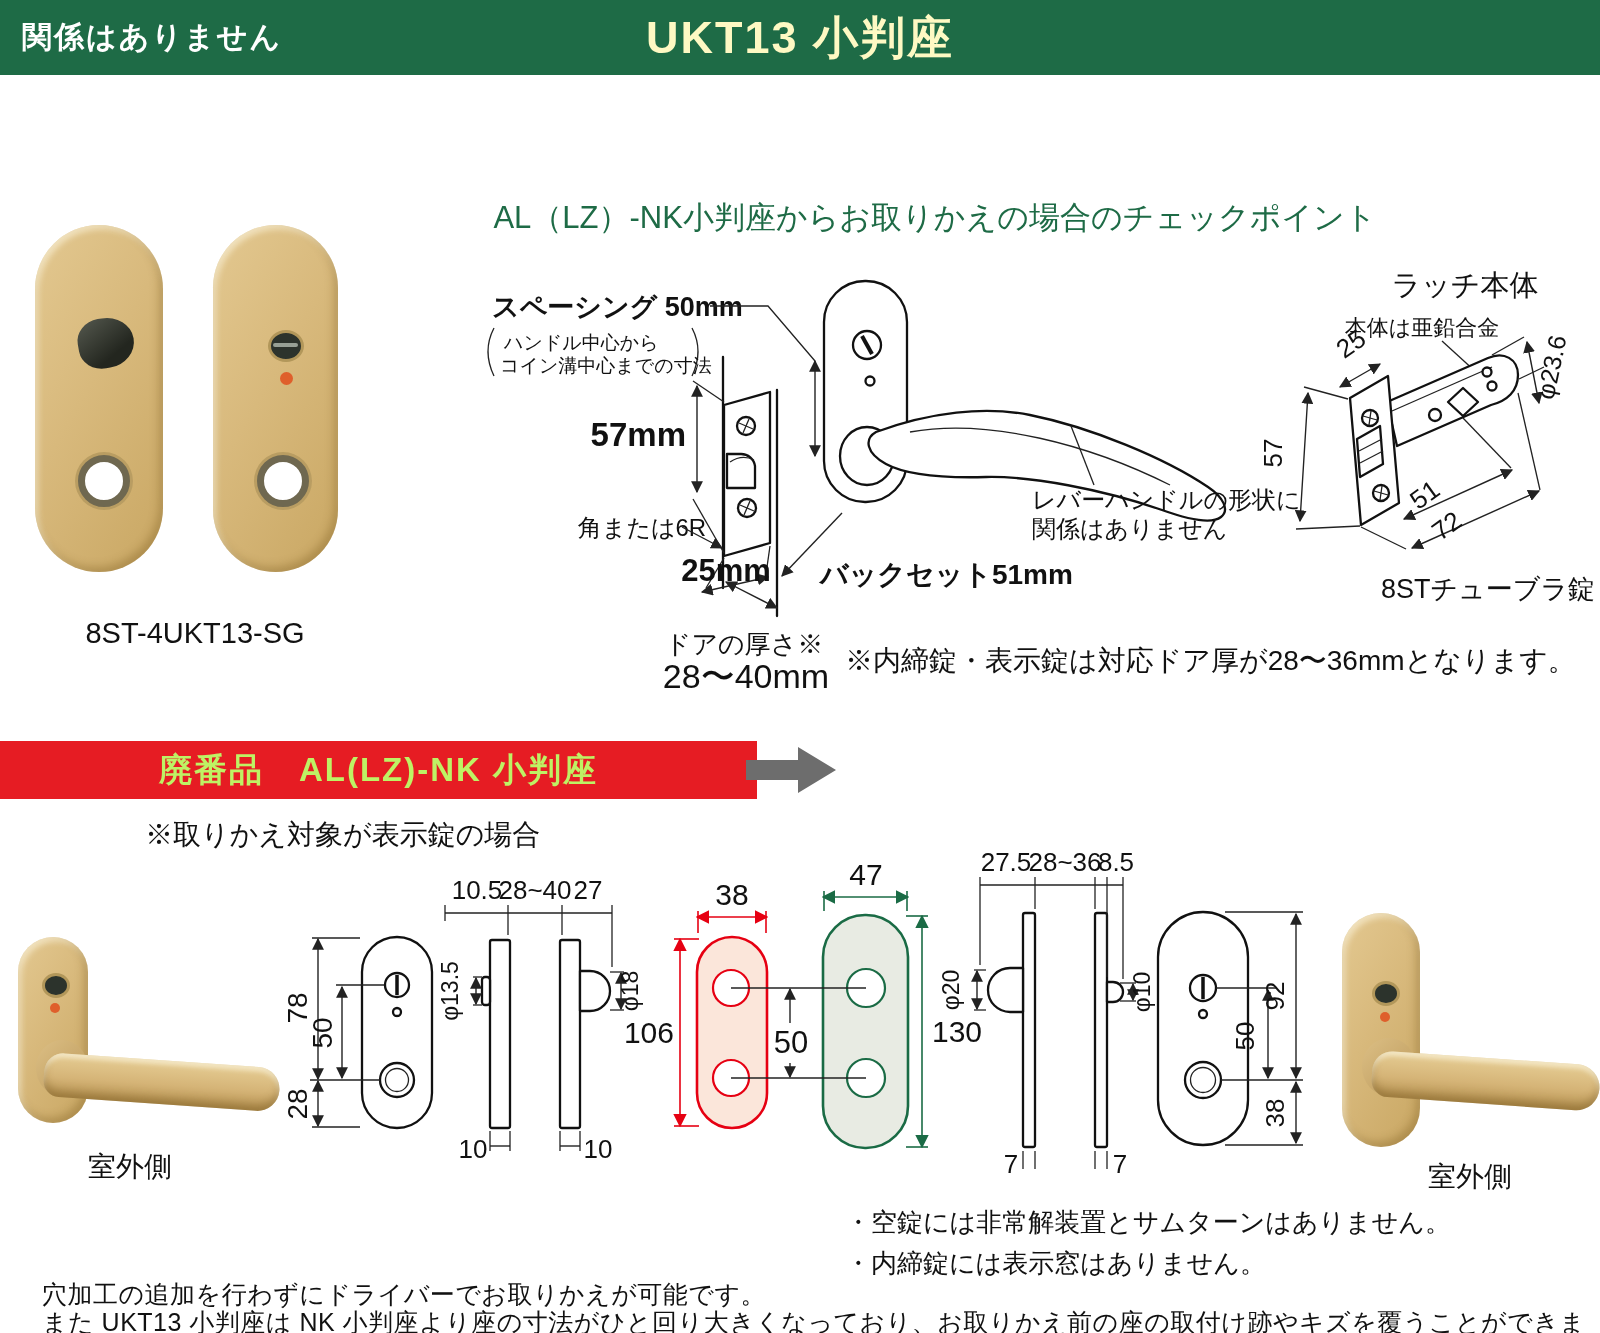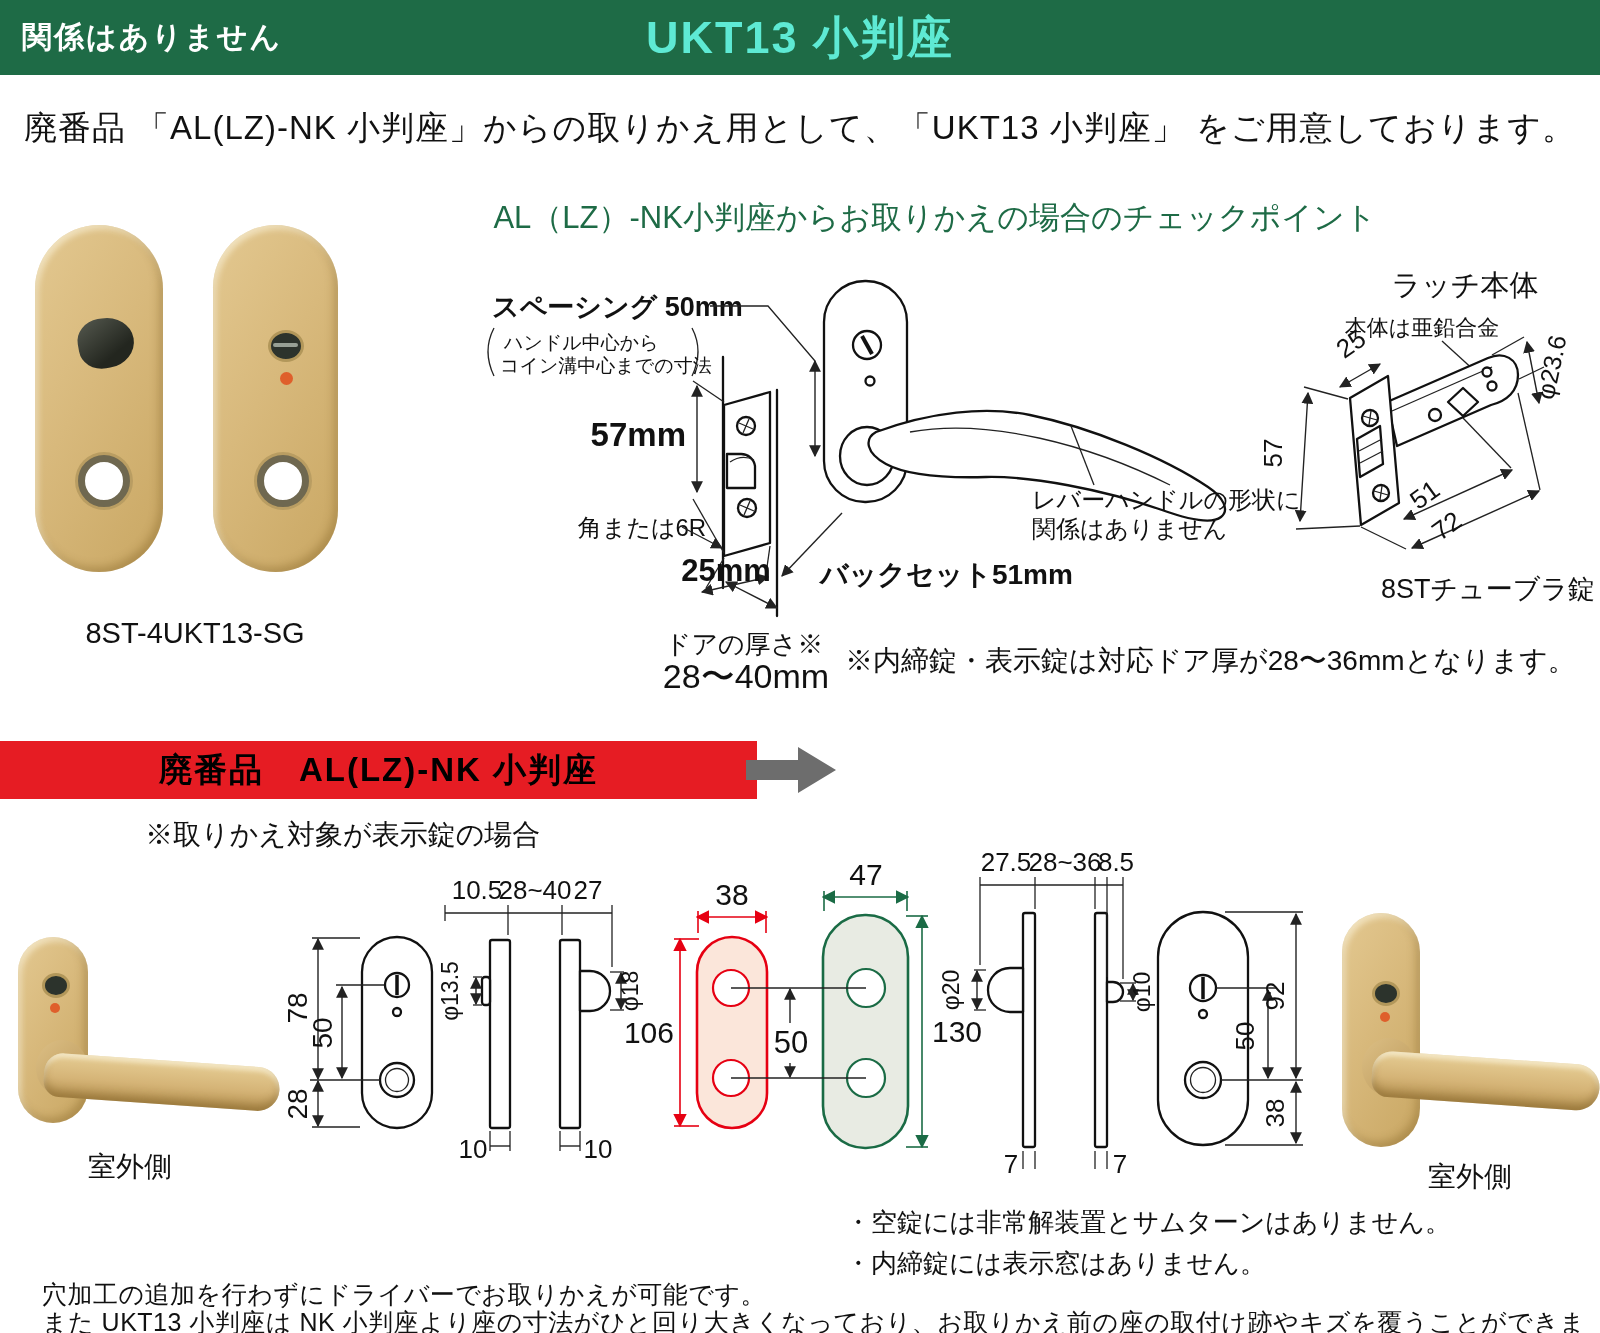--- a/index.html
+++ b/index.html
@@ -4,39 +4,39 @@
 <style>
   html,body{margin:0;padding:0;background:#fff;}
   .page{position:relative;width:1600px;height:1333px;background:#ffffff;overflow:hidden;
         font-family:"Liberation Sans",sans-serif;color:#111;}
   .abs{position:absolute;}
   
   .topbar{left:0;top:0;width:1600px;height:75px;background:#1e6b46;}
   .series{left:22px;top:0;height:75px;display:flex;align-items:center;color:#fff;
           font-size:30px;font-weight:bold;letter-spacing:2px;}
   .doctitle{left:0;top:0;width:1600px;height:75px;display:flex;align-items:center;justify-content:center;
-          color:#5eead4;font-size:45px;font-weight:bold;letter-spacing:2px;}
+          color:#fef9c3;font-size:45px;font-weight:bold;letter-spacing:2px;}
   .intro{left:0;top:106px;width:1600px;text-align:center;font-size:33px;letter-spacing:1px;}
   .chk-head{left:420px;top:197px;width:1030px;text-align:center;color:#1e6b46;
             font-size:31px;font-weight:normal;}
   
   .plate{position:absolute;border-radius:70px;
          background:linear-gradient(120deg,#e3c890 0%,#d8b97c 45%,#c9a763 100%);
          box-shadow:inset -4px -5px 9px rgba(120,90,30,.35), inset 3px 4px 6px rgba(255,250,230,.6);}
   .hole{position:absolute;border-radius:50%;background:#fff;border:7px solid #6f6850;
         box-shadow:0 0 0 3px #b99d62;}
   .thumbturn{position:absolute;background:linear-gradient(150deg,#55594f,#23261f 70%);
          border-radius:46% 54% 54% 46%;transform:rotate(-10deg);}
   .slotwin{position:absolute;border-radius:50%;background:#2c332c;border:3px solid #b2975a;}
   .slotline{position:absolute;background:#97a095;height:4px;border-radius:2px;}
   .odot{position:absolute;border-radius:50%;background:#df5f2b;}
   .caption{position:absolute;text-align:center;font-size:29px;}
   
   .band-red{left:0;top:741px;width:757px;height:58px;background:#e61c23;display:flex;
-            align-items:center;justify-content:center;color:#000000;font-size:33px;font-weight:bold;letter-spacing:2px;}
+            align-items:center;justify-content:center;color:#bef264;font-size:33px;font-weight:bold;letter-spacing:2px;}
   .band-green{left:833px;top:741px;width:767px;height:58px;background:#1e6b46;display:flex;
             align-items:center;justify-content:center;color:#fff;font-size:33px;font-weight:bold;letter-spacing:2px;}
   .case-note{left:145px;top:816px;font-size:28px;}
   .note{left:845px;font-size:26px;}
   .footer-line{left:42px;font-size:25px;letter-spacing:0.5px;}
   
   svg{overflow:visible;}
   svg text{font-family:"Liberation Sans",sans-serif;fill:#111;}
   .ln{stroke:#111;stroke-width:2.3;fill:none;stroke-linejoin:round;stroke-linecap:round;}
   .lnw{stroke:#111;stroke-width:2.3;fill:#fff;stroke-linejoin:round;}
@@ -54,21 +54,20 @@
 </head>
 <body>
 
 <div class="page">
 
   <div class="abs topbar">
     <div class="abs doctitle">UKT13 小判座</div>
     <div class="abs series">関係はありません</div>
   </div>
 
-  <div class="abs intro">廃番品 「AL(LZ)-NK 小判座」からの取りかえ用として、「UKT13 小判座」 をご用意しております。</div>
 
   <div class="abs chk-head">AL（LZ）-NK小判座からお取りかえの場合のチェックポイント</div>
 
   <div class="abs" style="left:30px;top:215px;width:380px;height:460px;">
     <div class="plate" style="left:5px;top:10px;width:128px;height:347px;">
       <div class="thumbturn" style="left:43px;top:93px;width:56px;height:50px;"></div>
       <div class="hole" style="left:43px;top:230px;width:38px;height:38px;"></div>
     </div>
     <div class="plate" style="left:183px;top:10px;width:125px;height:347px;">
       <div class="slotwin" style="left:55px;top:105px;width:30px;height:26px;">

